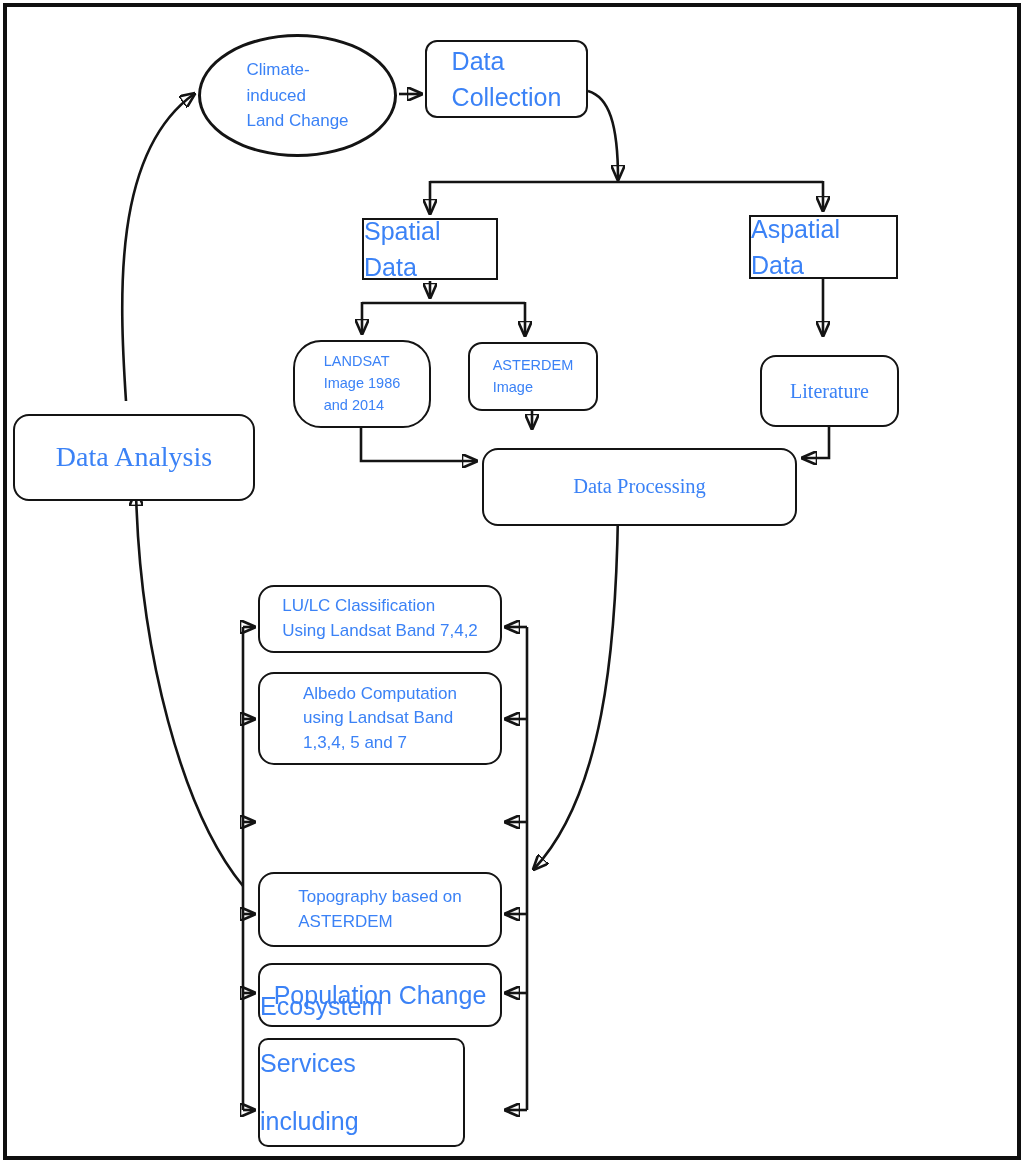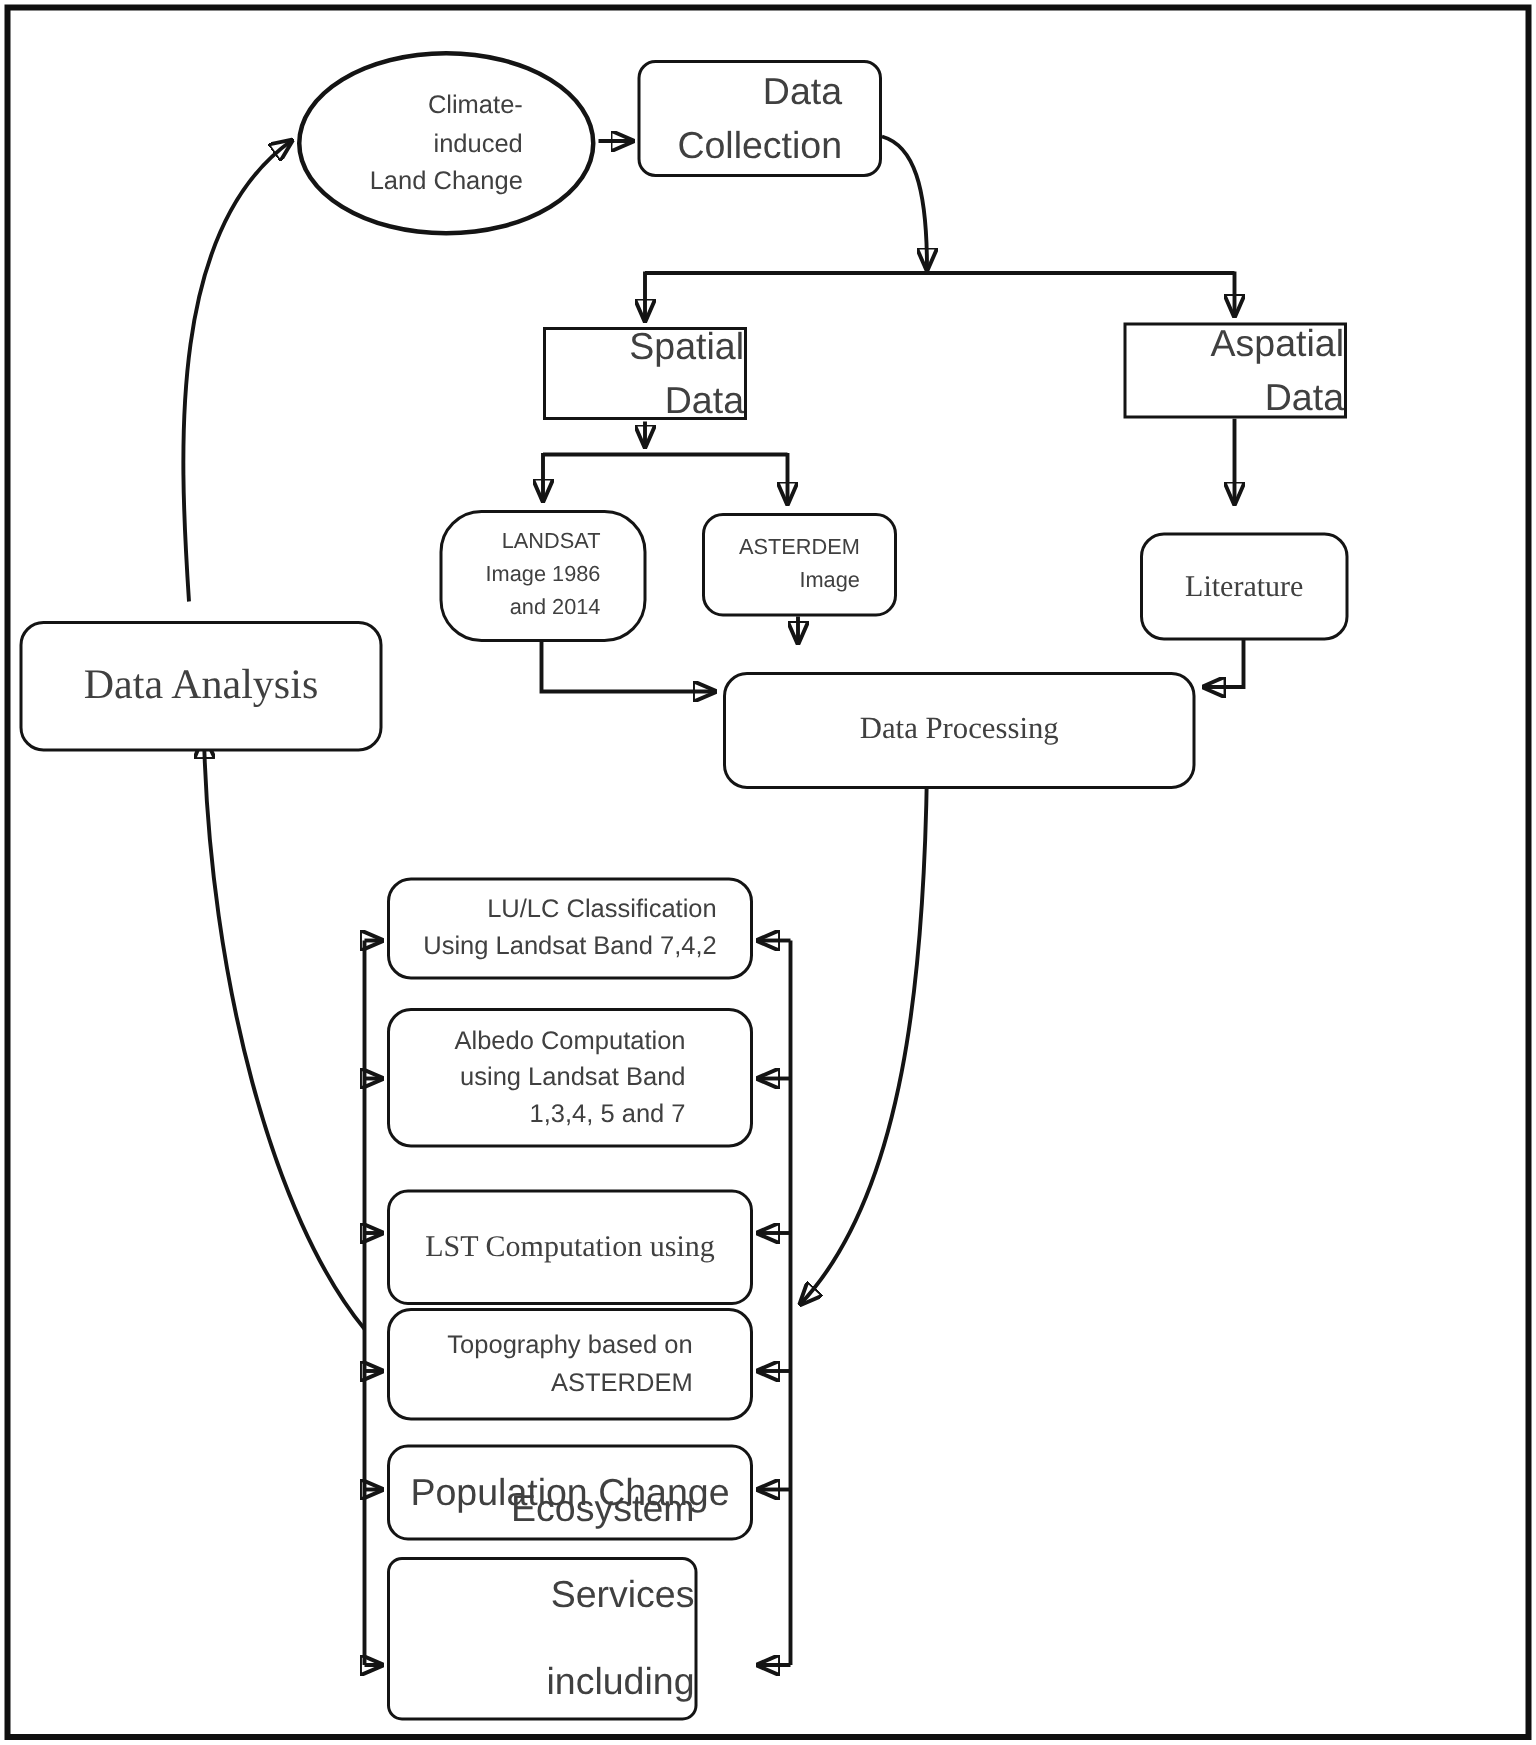--- a/index.html
+++ b/index.html
@@ -15,25 +15,25 @@
     position:absolute;left:3px;top:3px;right:3px;bottom:3px;
     border:4px solid #0f0f0f;
     pointer-events:none;
   }
   svg.connectors{position:absolute;left:0;top:0;}
   svg.connectors path{stroke:#141414;stroke-width:2.6;fill:none;}
   .node{
     position:absolute;
     box-sizing:border-box;
     display:flex;align-items:center;justify-content:center;
-    text-align:right;
+    text-align:left;
     white-space:pre-line;
     border:2.5px solid #141414;
     background:#ffffff;
-    color:#404040;
+    color:#3b82f6;
     line-height:1.45;
   }
   .ellipse{border-radius:50%;border-width:3px;}
   .serif{font-family:"Liberation Serif","DejaVu Serif",serif;font-size:20px;margin-top:13px;}
   .serif-sm{font-family:Liberation Sans, sans-serif;font-size:25px;}
   .sans{font-size:17px;}
   .sans-sm{font-size:14.5px;line-height:1.5;}
   .wide-lines{line-height:2.3;}
 </style>
 </head>
@@ -113,21 +113,20 @@
 
   <div class="node serif" style="left:13px;top:401px;width:242px;height:87px;border-radius:16px;font-size:28px">Data Analysis</div>
 
   <div class="node sans" style="left:258px;top:585px;width:244px;height:68px;border-radius:16px">LU/LC Classification
 Using Landsat Band 7,4,2</div>
 
   <div class="node sans" style="left:258px;top:672px;width:244px;height:93px;border-radius:16px">Albedo Computation
 using Landsat Band
 1,3,4, 5 and 7</div>
 
-  <div class="node serif" style="left:258px;top:780px;width:244px;height:77px;border-radius:14px">LST Computation using</div>
 
   <div class="node sans" style="left:258px;top:872px;width:244px;height:75px;border-radius:16px">Topography based on
 ASTERDEM</div>
 
   <div class="node serif-sm" style="left:258px;top:963px;width:244px;height:64px;border-radius:14px">Population Change</div>
 
   <div class="node serif-sm wide-lines" style="left:258px;top:1038px;width:207px;height:109px;border-radius:10px">Ecosystem Services
 including Agricultural</div>
 
   <div class="frame"></div>

